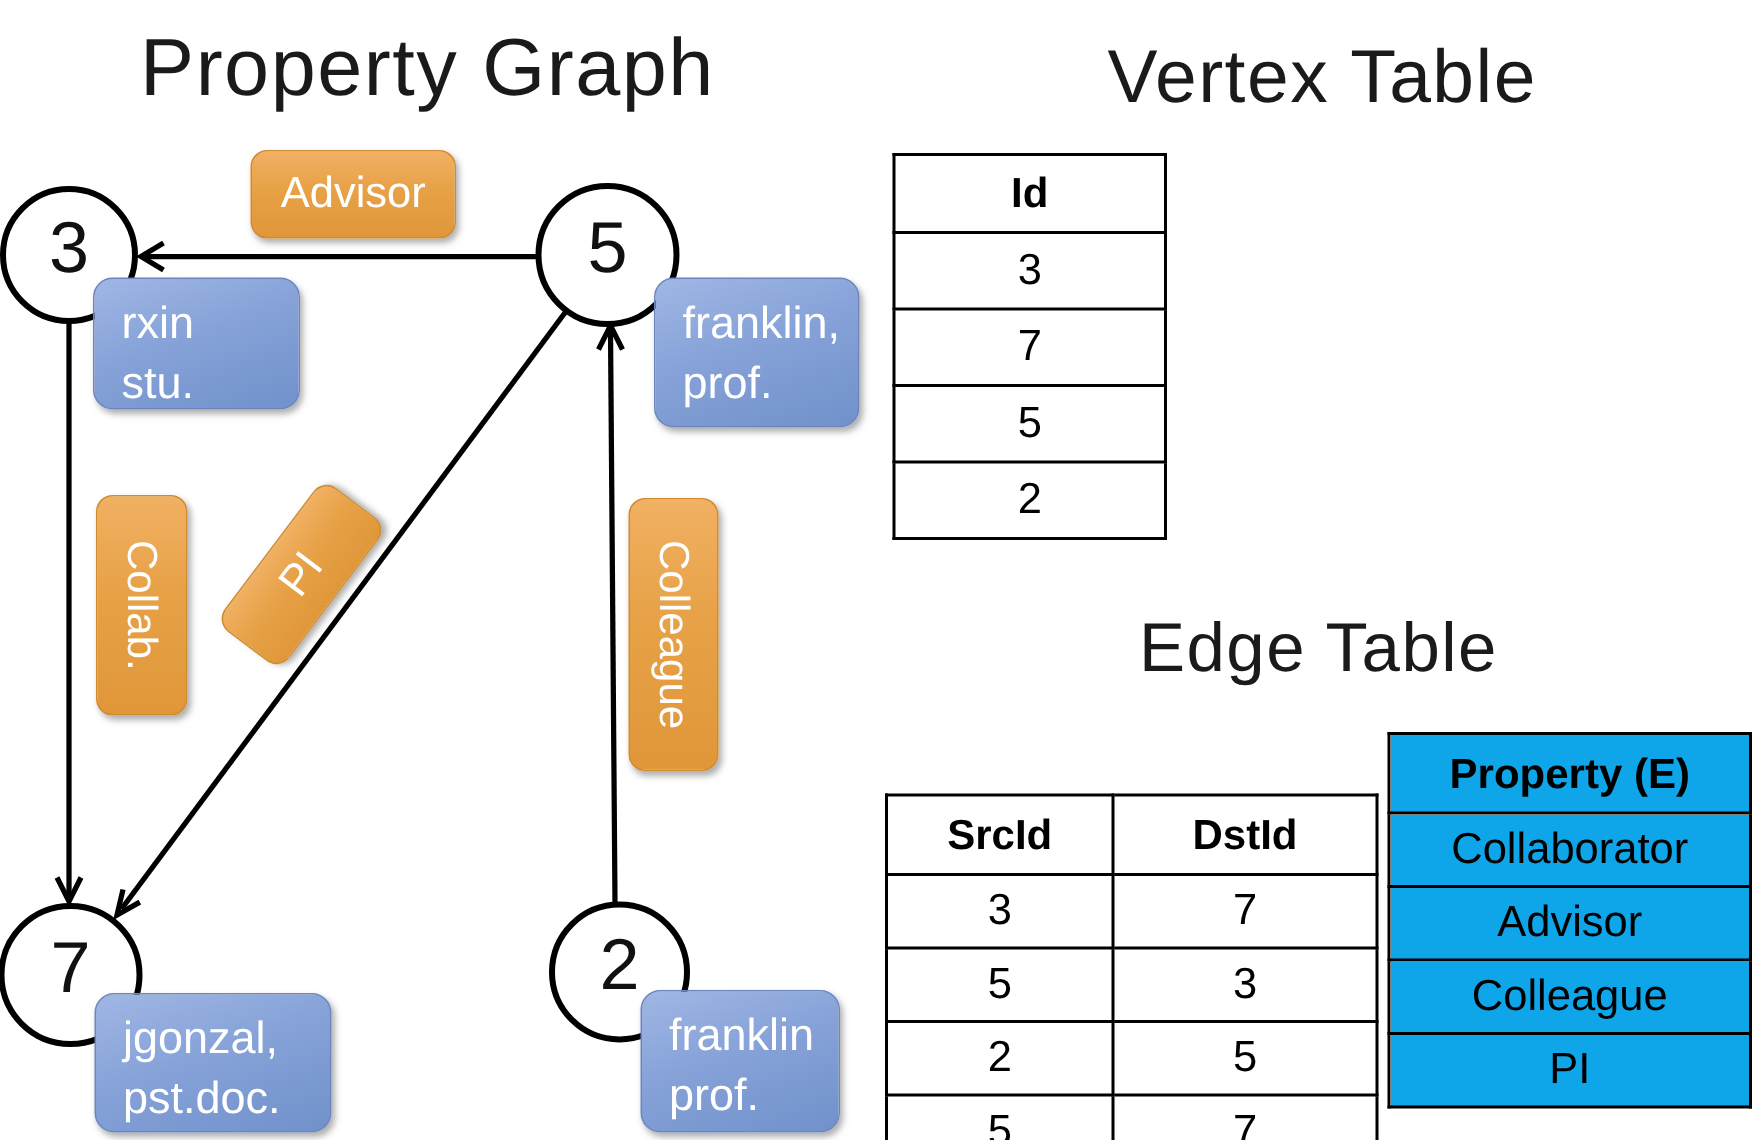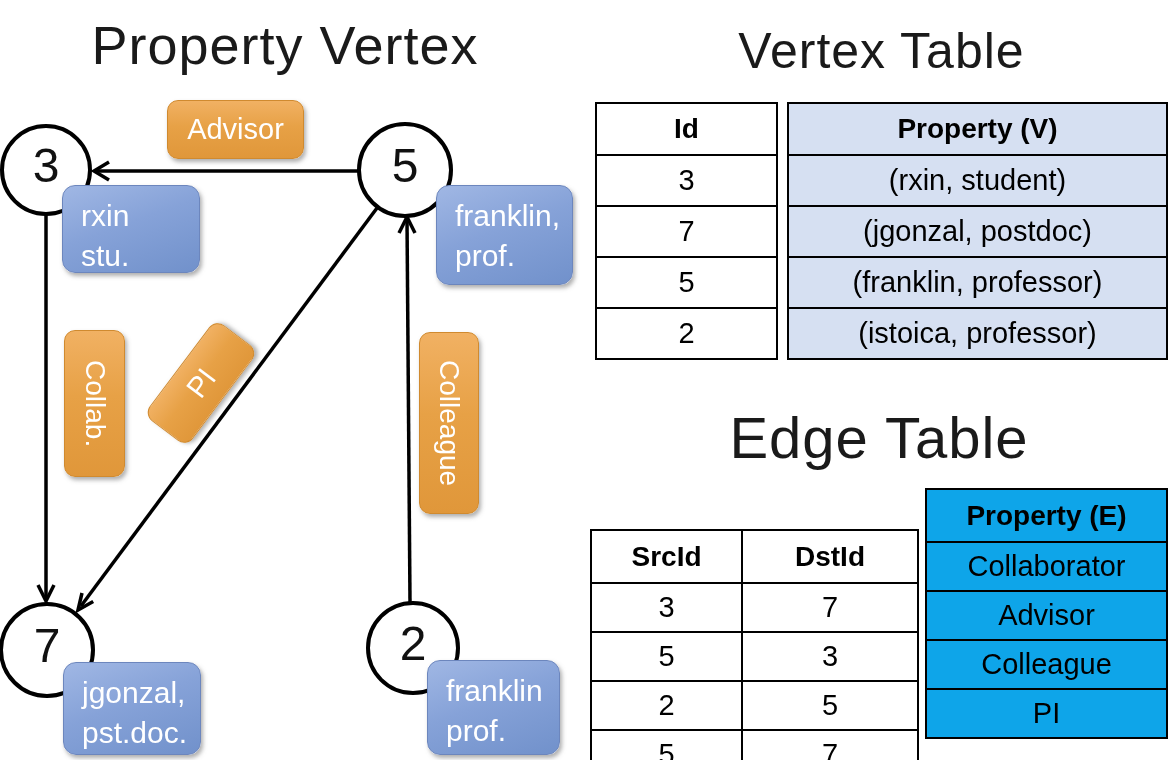--- a/index.html
+++ b/index.html
@@ -8,21 +8,21 @@
     font-family:"Liberation Sans","DejaVu Sans",sans-serif;color:#000;
   }
 
   
   .big-title{
     position:absolute;text-align:center;font-weight:400;color:#1a1a1a;
     letter-spacing:1px;white-space:nowrap;
   }
   #graph-title{left:0;top:14px;width:570px;font-size:54px;}
   #vertex-table-title{left:595px;top:22px;width:573px;font-size:50px;}
-  #edge-table-title{left:590px;top:404px;width:578px;font-size:58px;}
+  #edge-table-title{left:590px;top:404px;width:578px;font-size:46px;}
 
   
   #graph-panel{left:0;top:0;width:585px;height:760px;position:absolute;}
   #edge-svg{position:absolute;left:0;top:0;}
 
   .vertex-num{
     position:absolute;text-align:center;font-size:48px;color:#111;
   }
 
   .elabel{
@@ -40,21 +40,21 @@
 
   .vbox{
     position:absolute;
     background:linear-gradient(160deg,#A0B7E4 0%,#86A2d8 45%,#7191CB 100%);
     border:1px solid #6C86BD;border-radius:13px;color:#fff;
     box-shadow:2px 3px 4px rgba(110,110,110,0.55);
     font-size:30px;line-height:1.32;padding:10px 0 0 18px;box-sizing:border-box;
   }
   #vbox-3{left:62px;top:185px;width:138px;height:88px;}
   #vbox-5{left:436px;top:185px;width:137px;height:100px;}
-  #vbox-7{left:63px;top:662px;width:138px;height:93px;}
+  #vbox-7{left:63px;top:662px;width:158px;height:93px;}
   #vbox-2{left:427px;top:660px;width:133px;height:95px;}
 
   
   .tblwrap{position:absolute;}
   #vertex-table-wrap{left:595px;top:102px;width:573px;height:270px;padding-left:36px;}
   #edge-table-wrap{left:590px;top:488px;width:578px;height:267px;}
 
   table.dtable{border-collapse:collapse;table-layout:fixed;position:absolute;top:0;}
   table.dtable th,table.dtable td{
     border:2.5px solid #000;text-align:center;padding:0;overflow:hidden;
@@ -72,21 +72,21 @@
 
   #et-ids{left:0;width:327px;margin-top:41px;}
   #et-prop{left:335px;width:243px;}
   #et-prop th,#et-prop td{background:#0ea5e9;}
 </style>
 </head>
 <body>
 
 <div id="graph-panel">
 
-  <div id="graph-title" class="big-title">Property Vertex</div>
+  <div id="graph-title" class="big-title">Property Graph</div>
 
   <svg id="edge-svg" width="585" height="760" viewBox="0 0 585 760">
 
     <line x1="359" y1="171" x2="97" y2="171" stroke="#000" stroke-width="3.5"></line>
     <path d="M 109 162 L 94 171 L 109 180" fill="none" stroke="#000" stroke-width="3.5"></path>
 
     <line x1="46" y1="215" x2="46" y2="598" stroke="#000" stroke-width="3.5"></line>
     <path d="M 38 585 L 46 601 L 54 585" fill="none" stroke="#000" stroke-width="3.5"></path>
 
     <line x1="377" y1="208" x2="81" y2="606" stroke="#000" stroke-width="3.5"></line>
@@ -141,39 +141,20 @@
           <td>3</td>
         </tr>
     <tr>
           <td>7</td>
         </tr>
     <tr>
           <td>5</td>
         </tr>
     <tr>
           <td>2</td>
-        </tr>
-  </tbody>
-    </table>
-  <table id="vt-prop" class="dtable">
-    <tbody>
-        <tr>
-      <th>Property (V)</th>
-    </tr>
-    <tr>
-          <td>(rxin, student)</td>
-        </tr>
-    <tr>
-          <td>(jgonzal, postdoc)</td>
-        </tr>
-    <tr>
-          <td>(franklin, professor)</td>
-        </tr>
-    <tr>
-          <td>(istoica, professor)</td>
         </tr>
   </tbody>
     </table>
 </div>
 
 <div id="edge-table-title" class="big-title">Edge Table</div>
 
 <div id="edge-table-wrap" class="tblwrap">
   <table id="et-ids" class="dtable">
     <colgroup>

